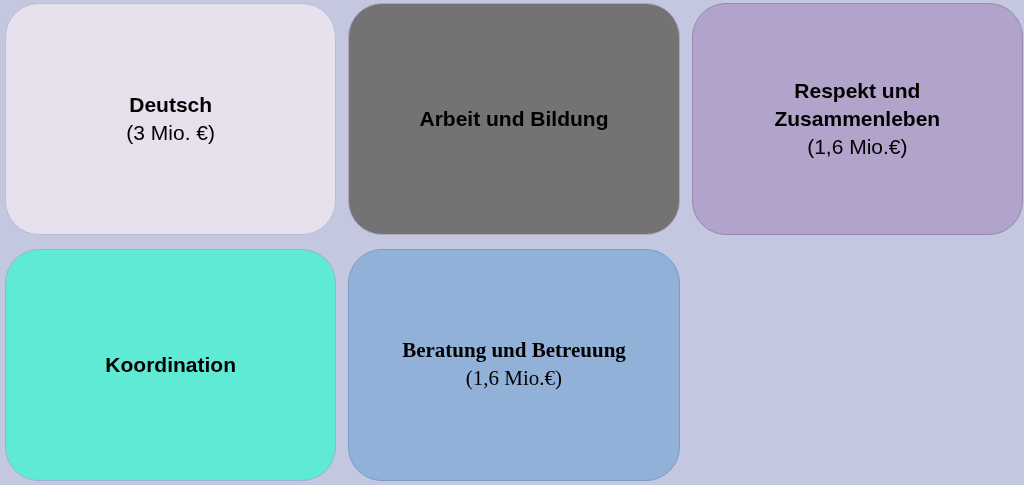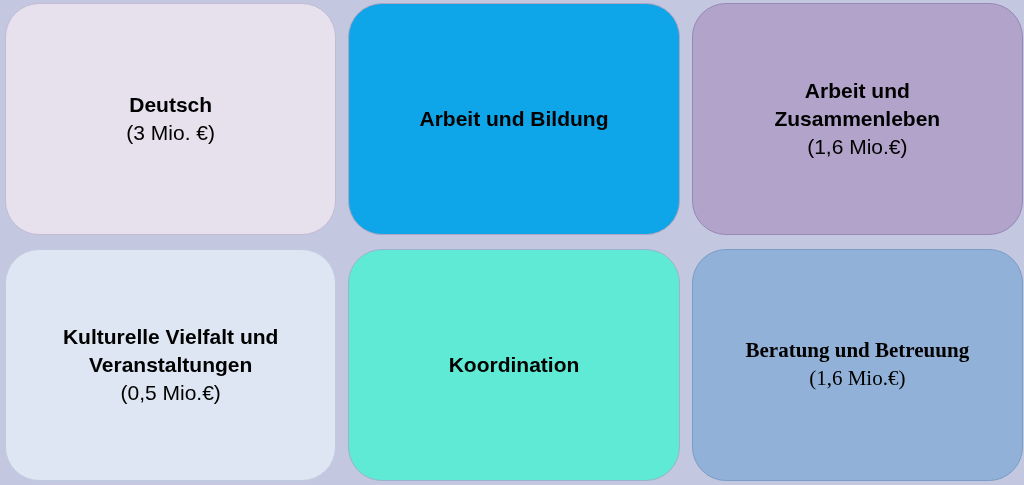--- a/index.html
+++ b/index.html
@@ -50,33 +50,29 @@
 </head>
 <body style="background-color: rgb(195, 200, 224);">
 
 <div class="canvas">
 
   <div class="card" style="background-color: rgb(230, 225, 236); border-color: rgb(195, 187, 211);">
     <div class="card-title">Deutsch</div>
     <div class="card-amount">(3 Mio. €)</div>
   </div>
 
-  <div class="card" style="background-color: #0ea5e9; border-color: rgb(175, 164, 196); gap: 40px;">
+  <div class="card" style="background-color: #737373; border-color: rgb(175, 164, 196); gap: 40px;">
     <div class="card-title">Arbeit und Bildung</div>
   </div>
 
   <div class="card" style="background-color: rgb(177, 163, 201); border-color: rgb(152, 136, 180);">
-    <div class="card-title">Arbeit und Zusammenleben</div>
+    <div class="card-title">Respekt und Zusammenleben</div>
     <div class="card-amount">(1,6 Mio.€)</div>
   </div>
 
-  <div class="card" style="background-color: rgb(221, 230, 242); border-color: rgb(191, 204, 224);">
-    <div class="card-title">Kulturelle Vielfalt und Veranstaltungen</div>
-    <div class="card-amount">(0,5 Mio.€)</div>
-  </div>
 
   <div class="card" style="background-color: #5eead4; border-color: rgb(155, 178, 207);">
     <div class="card-title">Koordination</div>
   </div>
 
   <div class="card" style="background-color: rgb(146, 177, 216); border-color: rgb(122, 156, 197); font-family: Liberation Serif, serif;">
     <div class="card-title">Beratung und Betreuung</div>
     <div class="card-amount">(1,6 Mio.€)</div>
   </div>
 

